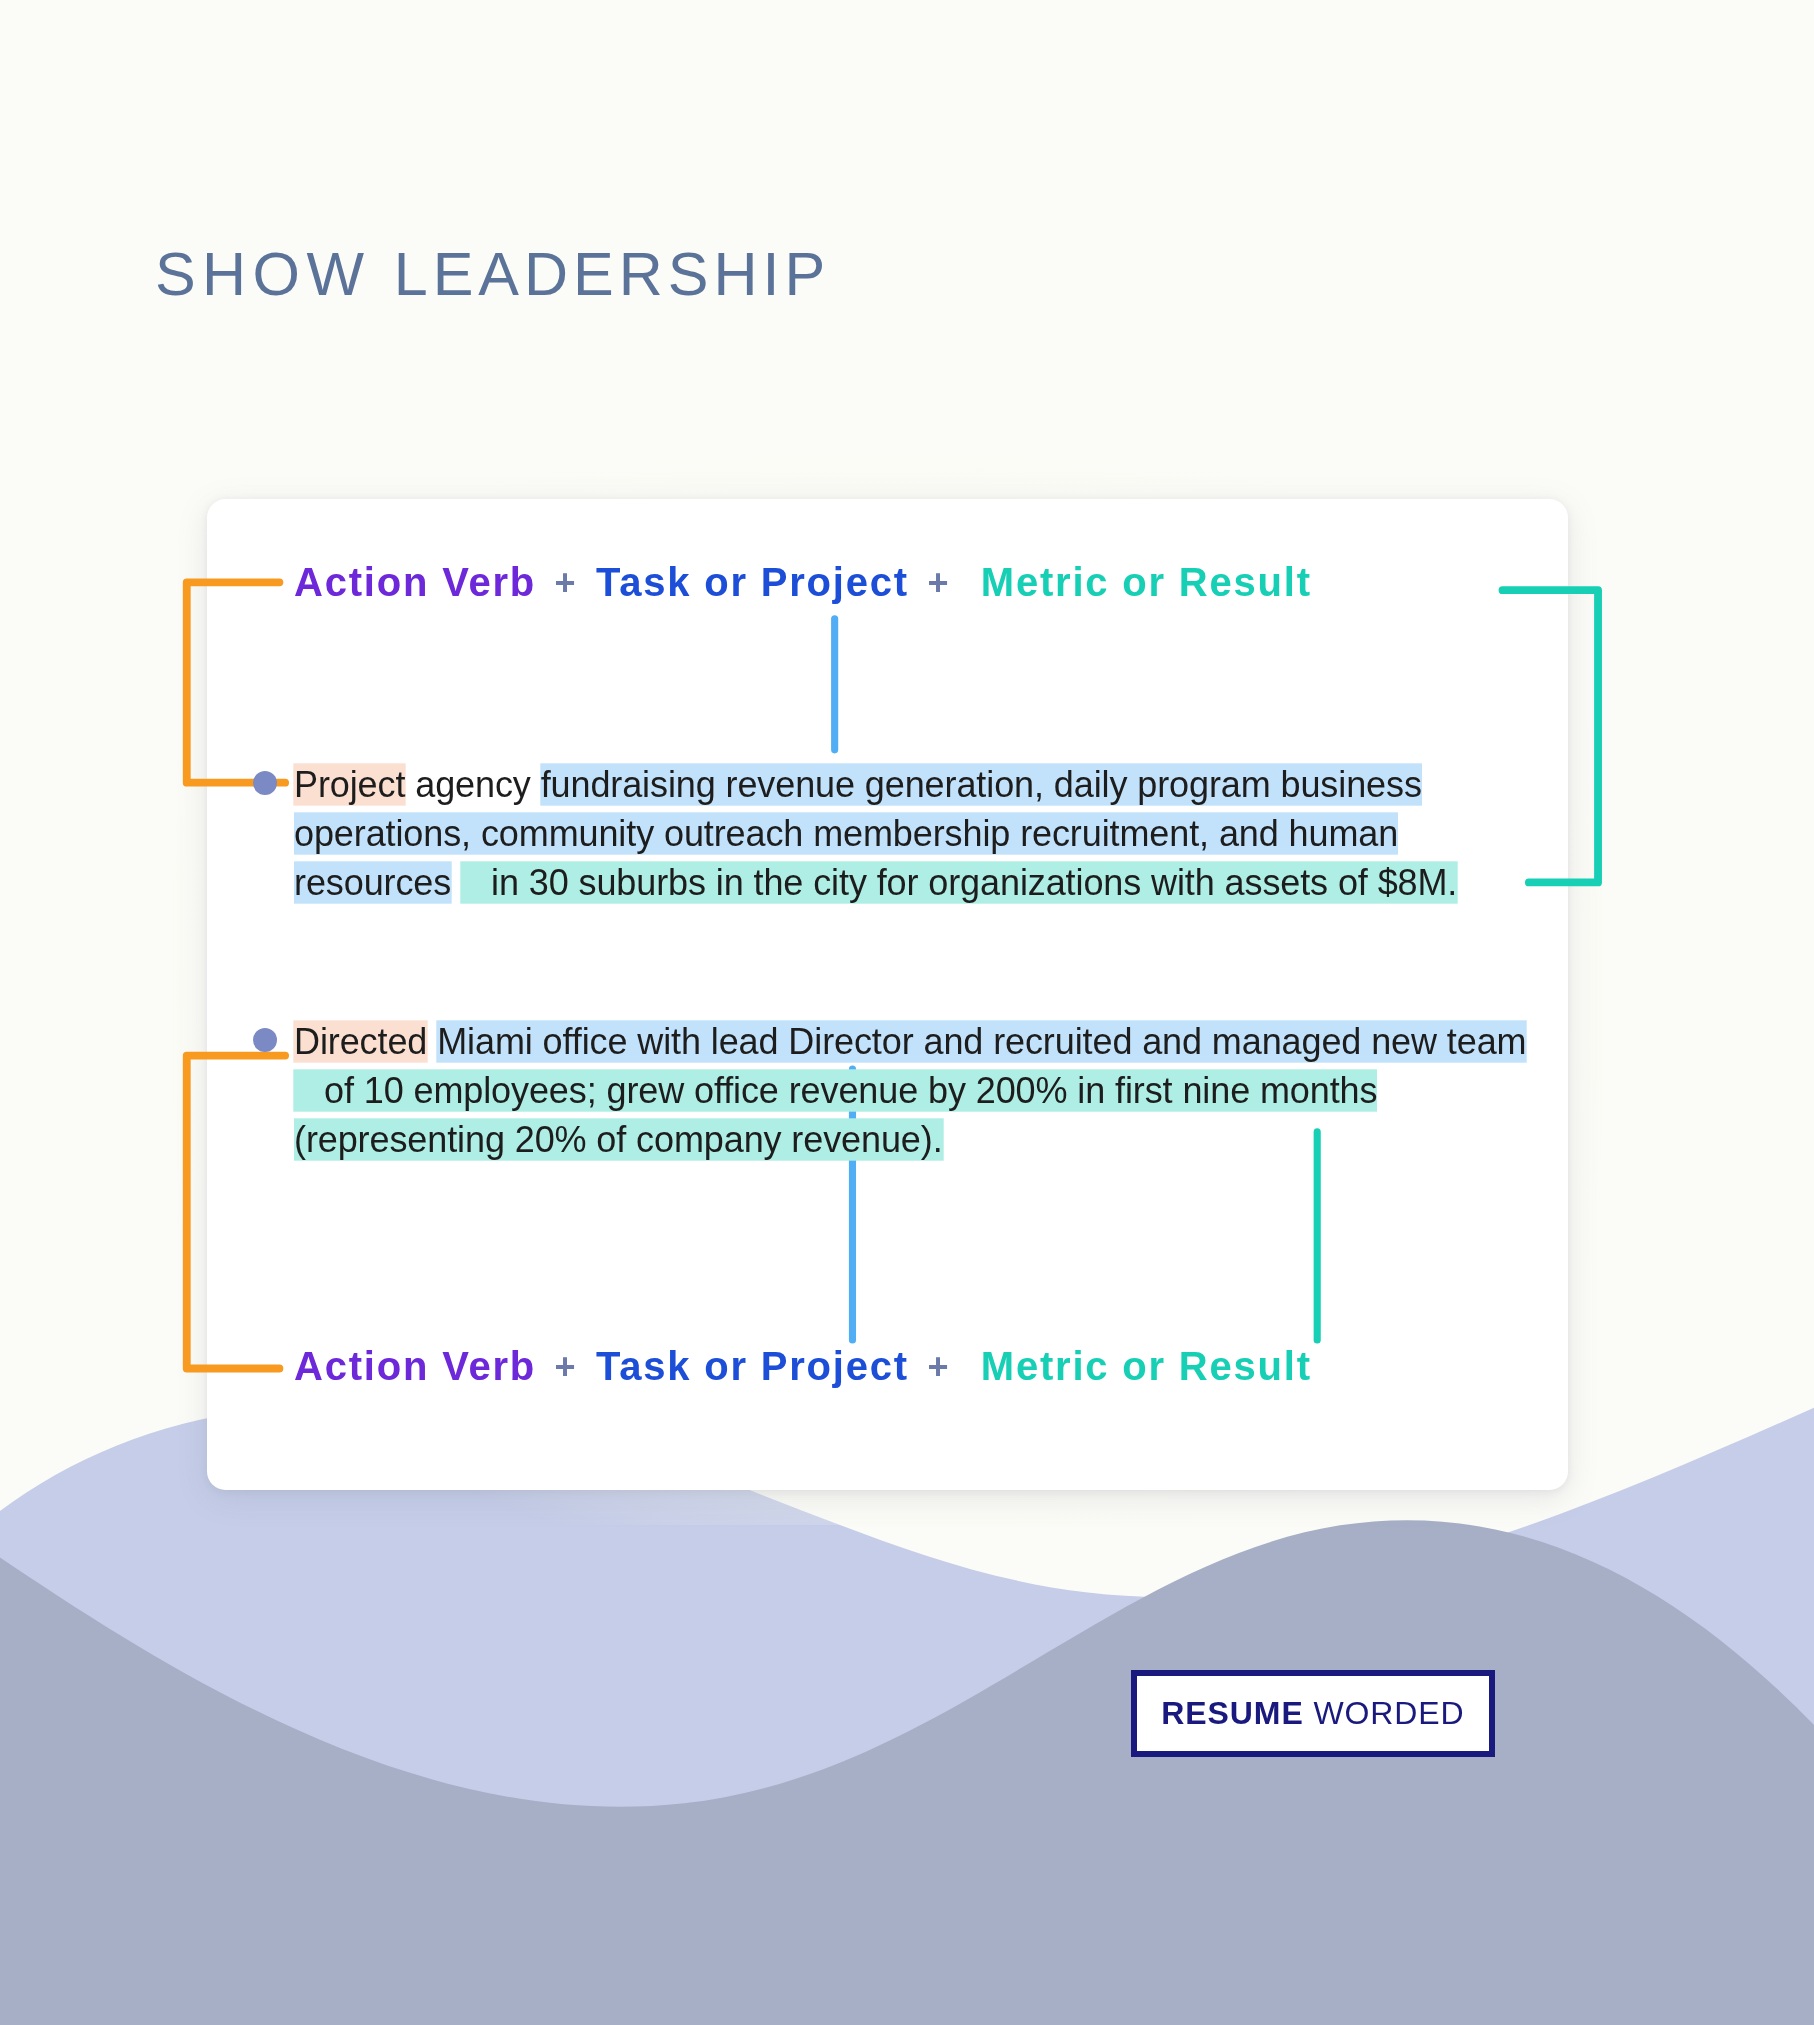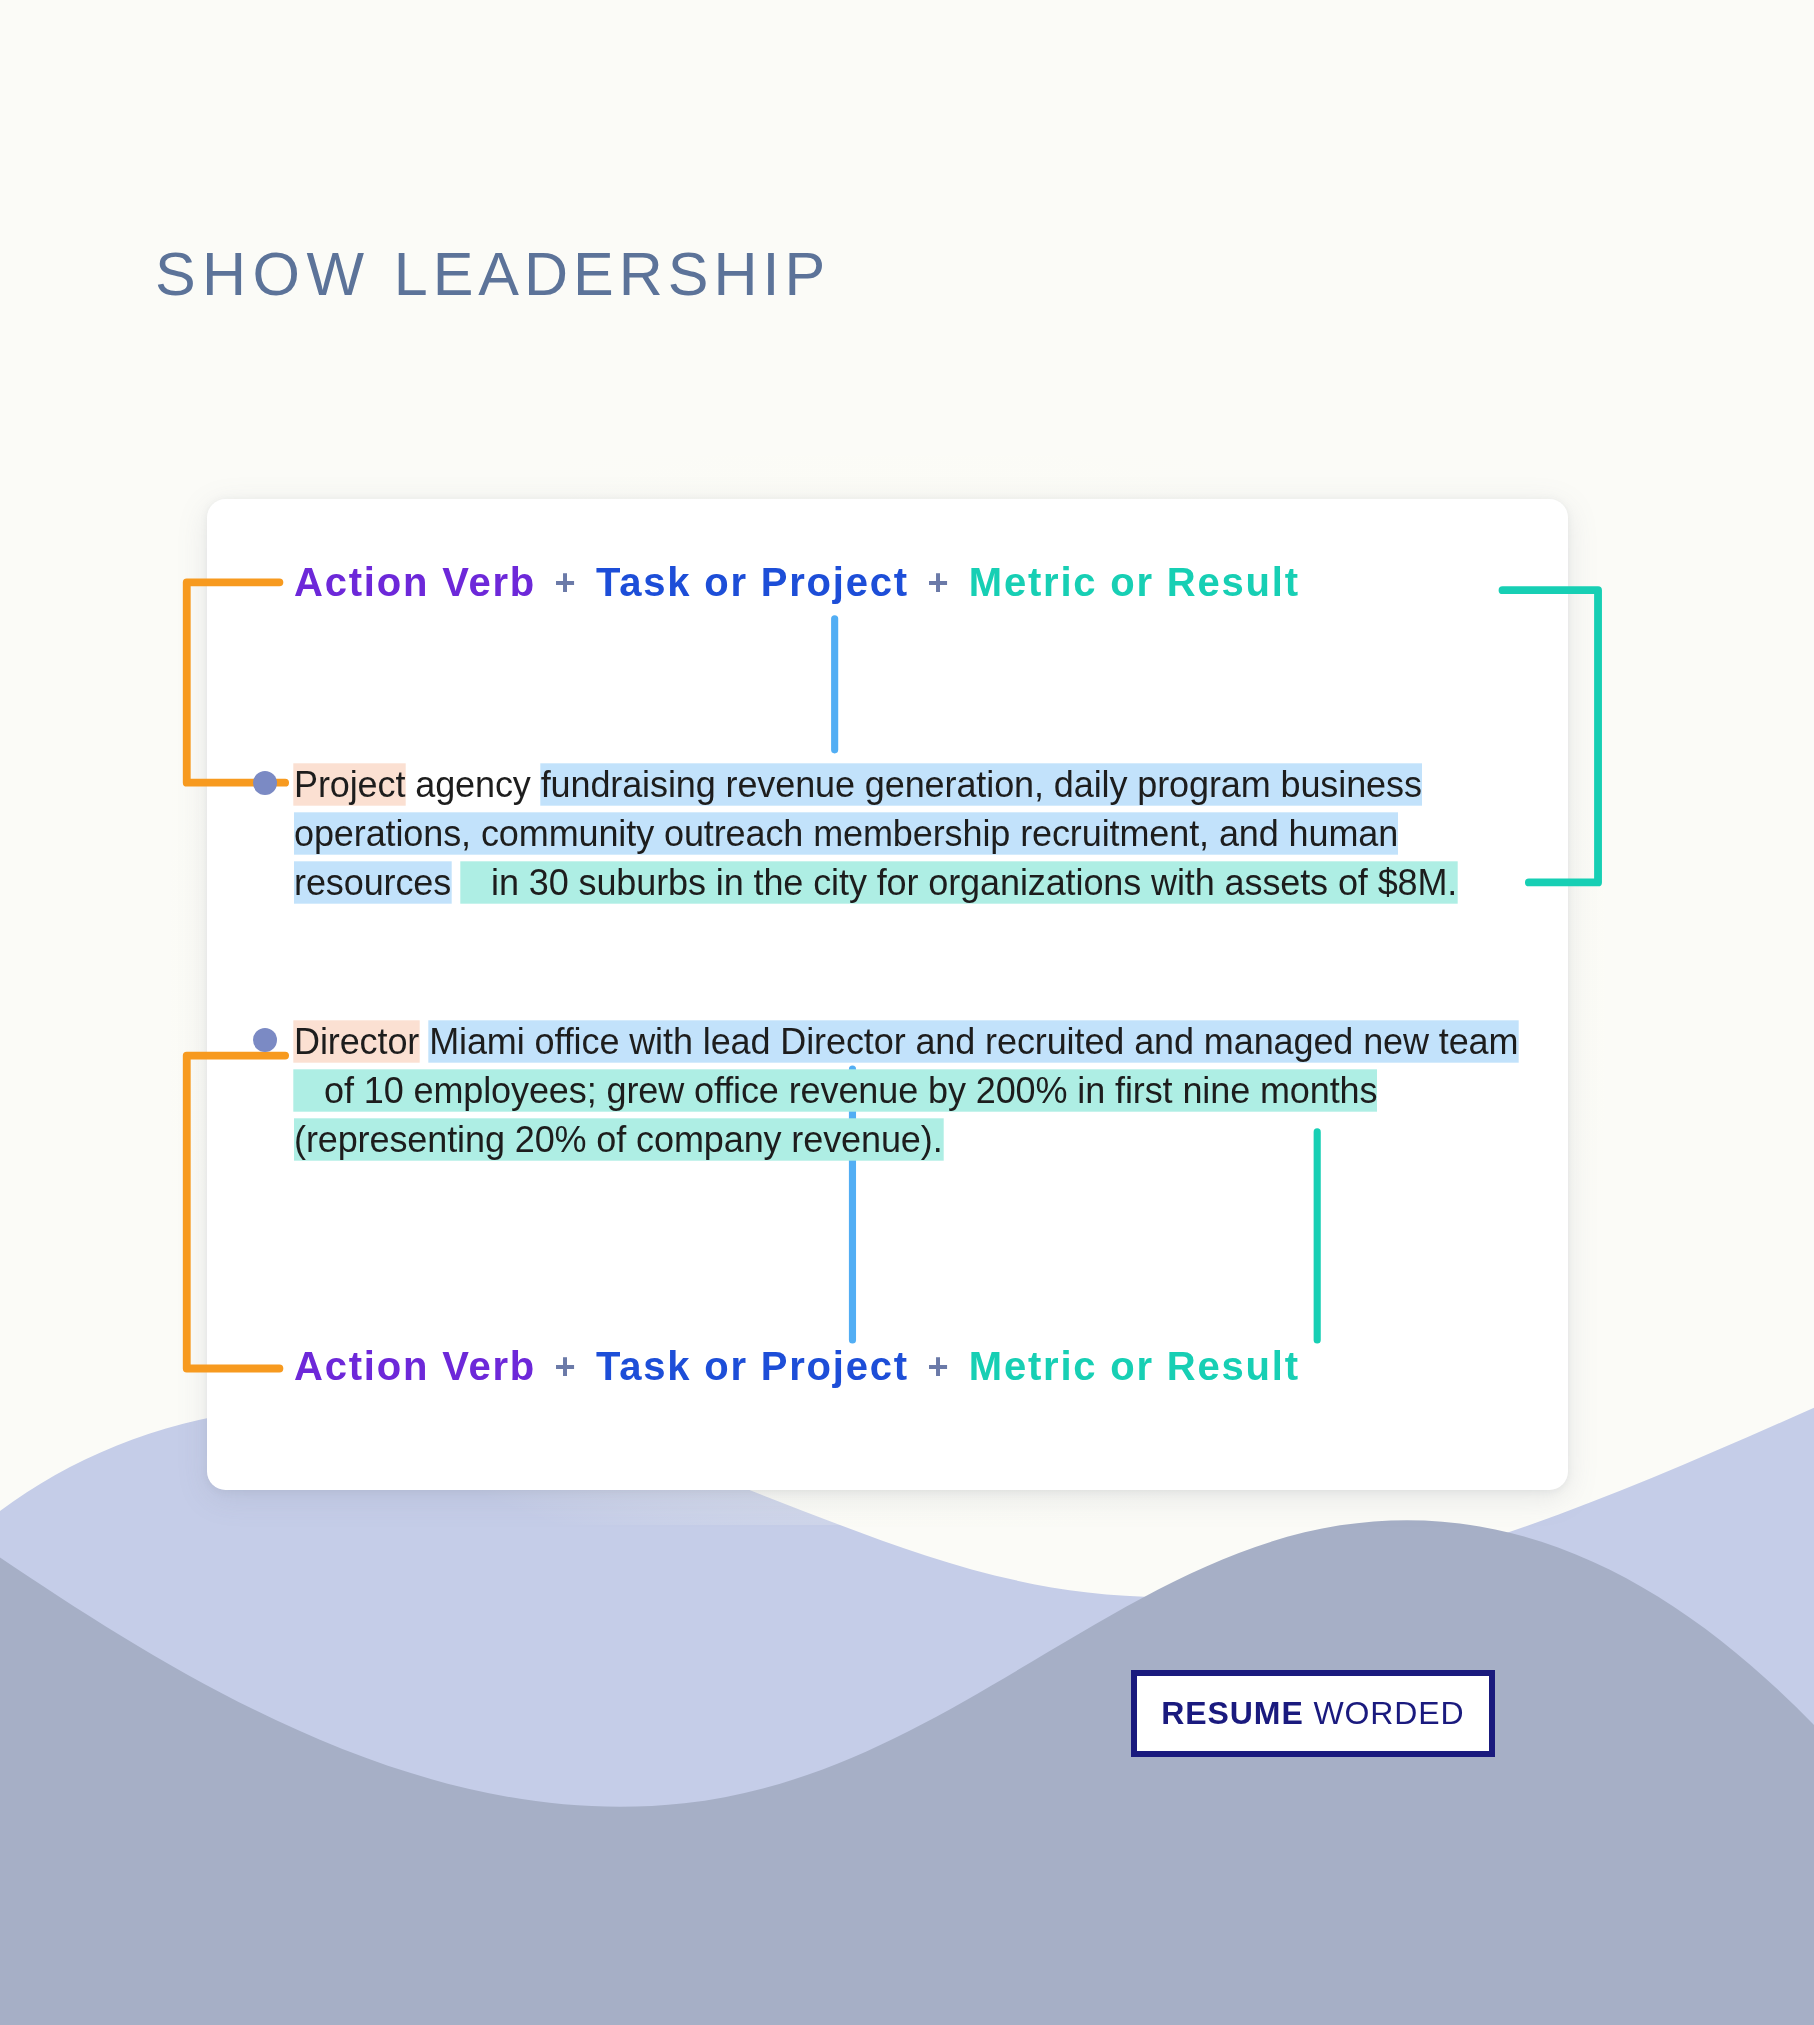--- a/index.html
+++ b/index.html
@@ -82,21 +82,21 @@
     font-weight: 700;
     font-size: 40px;
     letter-spacing: 1.8px;
     white-space: nowrap;
   }
   #legend-top    { left: 294px; top: 560px; }
   #legend-bottom { left: 294px; top: 1344px; }
 
   .legend-action { color: #6d28d9; }
   .legend-task   { color: #1d4ed8; text-align: right; }
-  .legend-metric { color: #17cfb4; }
+  .legend-metric { color: #17cfb4; margin-left: 12px; }
   .legend-plus {
     color: #6b7aa8;
     font-weight: 700;
     font-size: 36px;
     margin: 0 18.5px;
   }
 
   
   .bullet-block {
     position: absolute;
@@ -199,21 +199,21 @@
   <span class="legend-metric">Metric or Result</span>
 </div>
 
 <div class="bullet-dot" id="dot-1"></div>
 <p class="bullet-block" id="bullet-1">
   <span class="hl-action">Project</span><span> agency </span><span class="hl-task">fundraising revenue generation, daily program business operations, community outreach membership recruitment, and human resources</span><span> </span><span class="hl-metric">in 30 suburbs in the city for organizations with assets of $8M.</span>
 </p>
 
 <div class="bullet-dot" id="dot-2"></div>
 <p class="bullet-block" id="bullet-2">
-  <span class="hl-action">Director</span><span> </span><span class="hl-task">Miami office with lead Director and recruited and managed new team</span><span> </span><span class="hl-metric">of 10 employees; grew office revenue by 200% in first nine months (representing 20% of company revenue).</span>
+  <span class="hl-action">Directed</span><span> </span><span class="hl-task">Miami office with lead Director and recruited and managed new team</span><span> </span><span class="hl-metric">of 10 employees; grew office revenue by 200% in first nine months (representing 20% of company revenue).</span>
 </p>
 
 <div class="legend-row" id="legend-bottom">
   <span class="legend-action">Action Verb</span>
   <span class="legend-plus">+</span>
   <span class="legend-task">Task or Project</span>
   <span class="legend-plus">+</span>
   <span class="legend-metric">Metric or Result</span>
 </div>
 

